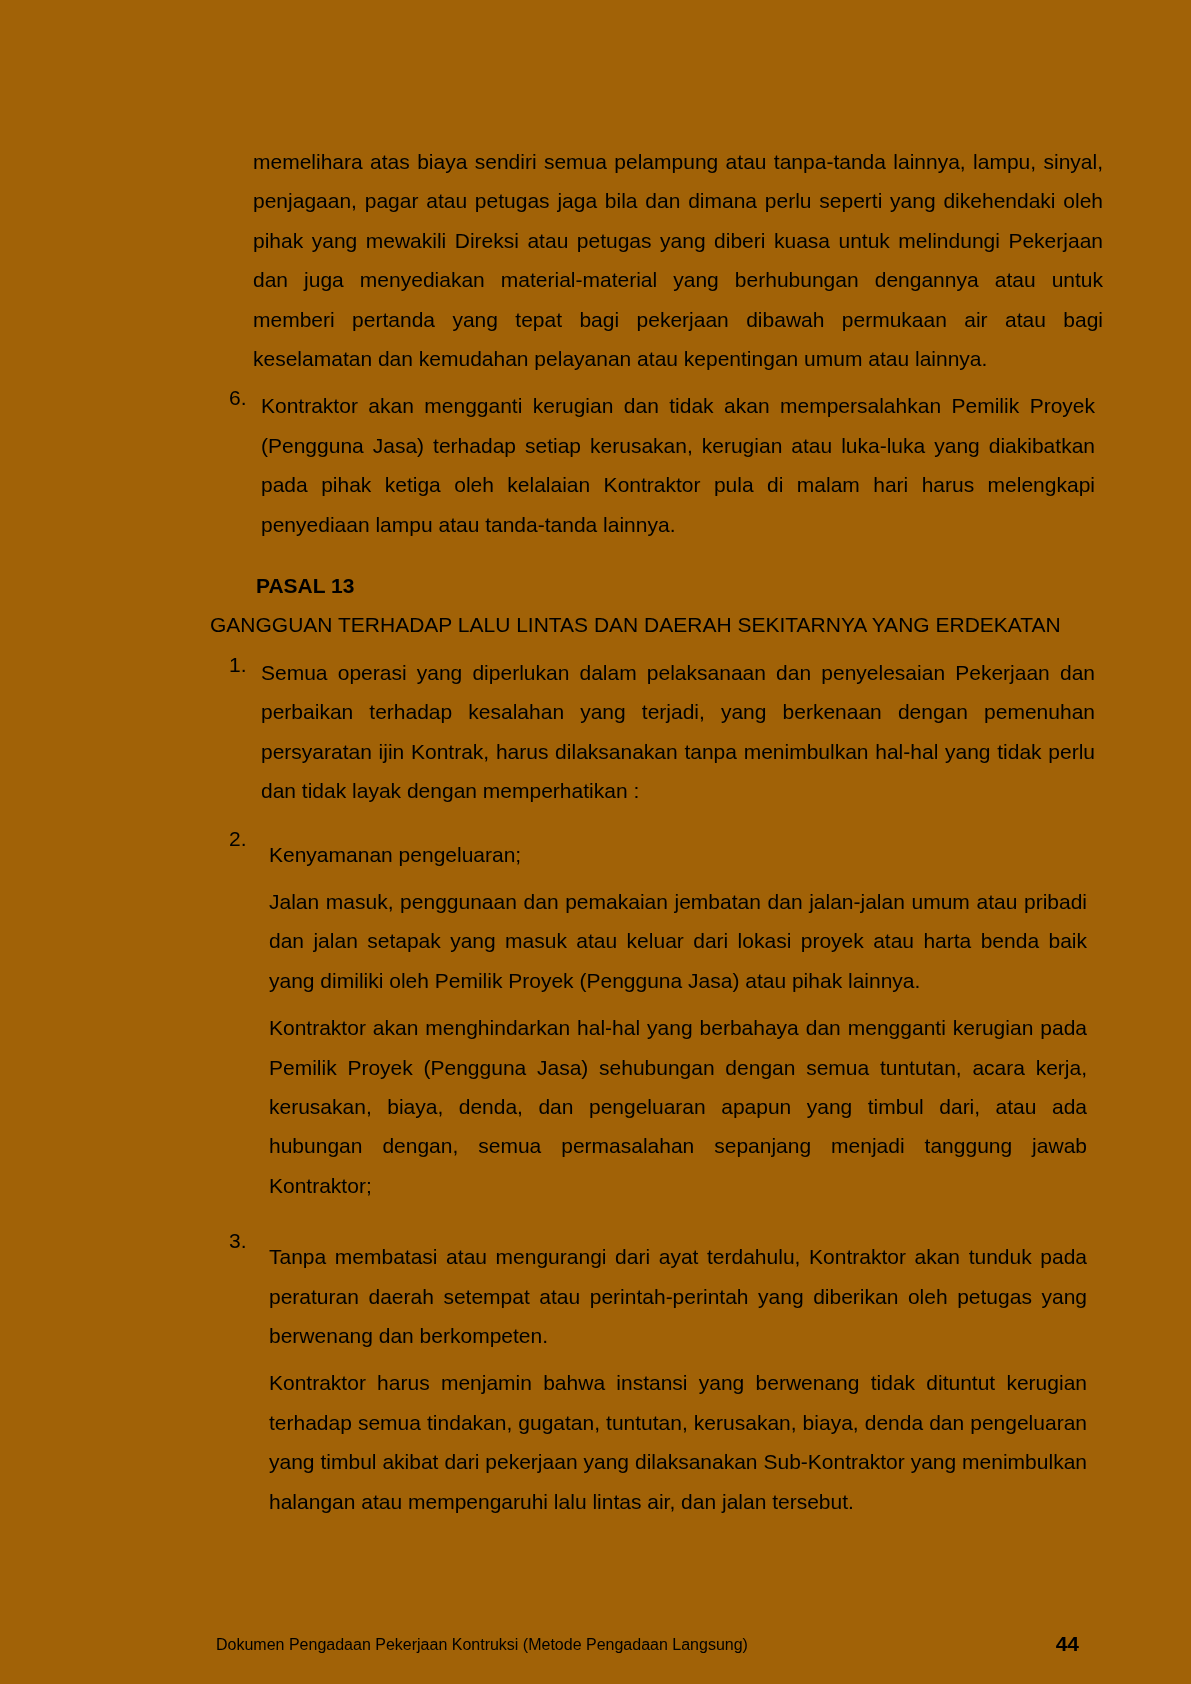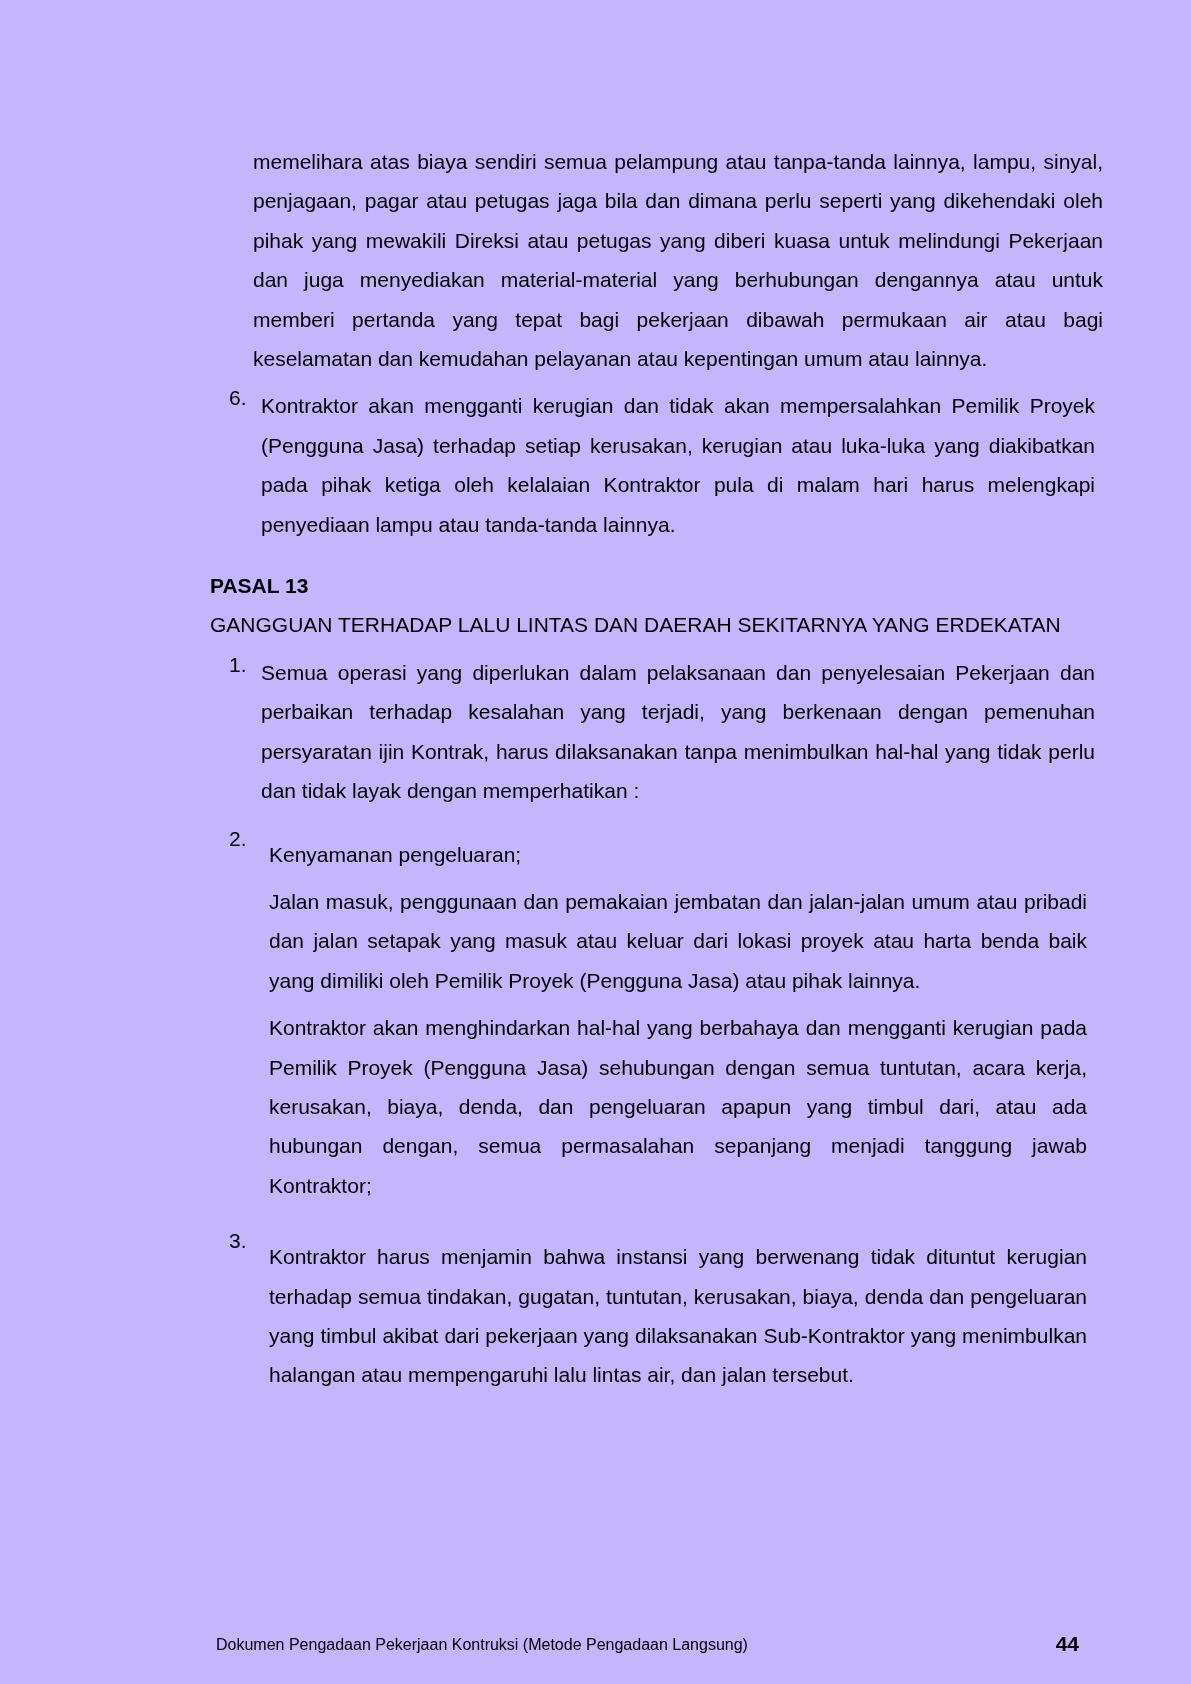--- a/index.html
+++ b/index.html
@@ -5,21 +5,21 @@
     * { box-sizing: border-box; }
     html, body {
       margin: 0;
       padding: 0;
       background: #ffffff;
     }
     .page {
       position: relative;
       width: 1191px;
       height: 1684px;
-      background: #c4b5fd;
+      background: #a16207;
       color: #000000;
       font-family: "Liberation Sans", "DejaVu Sans", sans-serif;
       overflow: hidden;
     }
     .content {
       position: absolute;
       left: 210px;
       top: 142px;
       width: 893px;
       font-size: 21px;
@@ -42,20 +42,21 @@
       min-width: 0;
     }
     .body p, .list-item .body {
       margin: 8px;
       text-align: justify;
     }
     .pasal-heading {
       font-weight: bold;
       margin-top: 14px;
       text-align: left;
+      margin-left: 46px;
     }
     .pasal-title {
       font-weight: normal;
       text-align: left;
       white-space: nowrap;
     }
     .footer-text {
       position: absolute;
       left: 216px;
       top: 1632px;
@@ -102,20 +103,21 @@
       <div class="body">
         <p>Kenyamanan pengeluaran;</p>
         <p>Jalan masuk, penggunaan dan pemakaian jembatan dan jalan-jalan umum atau pribadi dan jalan setapak yang masuk atau keluar dari lokasi proyek atau harta benda baik yang dimiliki oleh Pemilik Proyek (Pengguna Jasa) atau pihak lainnya.</p>
         <p>Kontraktor akan menghindarkan hal-hal yang berbahaya dan mengganti kerugian pada Pemilik Proyek (Pengguna Jasa) sehubungan dengan semua tuntutan, acara kerja, kerusakan, biaya, denda, dan pengeluaran apapun yang timbul dari, atau ada hubungan dengan, semua permasalahan sepanjang menjadi tanggung jawab Kontraktor;</p>
       </div>
     </div>
 
     <div class="list-item">
       <span class="num">3.</span>
       <div class="body">
+        <p>Tanpa membatasi atau mengurangi dari ayat terdahulu, Kontraktor akan tunduk pada peraturan daerah setempat atau perintah-perintah yang diberikan oleh petugas yang berwenang dan berkompeten.</p>
         <p>Kontraktor harus menjamin bahwa instansi yang berwenang tidak dituntut kerugian terhadap semua tindakan, gugatan, tuntutan, kerusakan, biaya, denda dan pengeluaran yang timbul akibat dari pekerjaan yang dilaksanakan Sub-Kontraktor yang menimbulkan halangan atau mempengaruhi lalu lintas air, dan jalan tersebut.</p>
       </div>
     </div>
 
   </div>
 
   <div class="footer-text">Dokumen Pengadaan Pekerjaan Kontruksi (Metode Pengadaan Langsung)</div>
 
   <div class="page-number">44</div>
 

